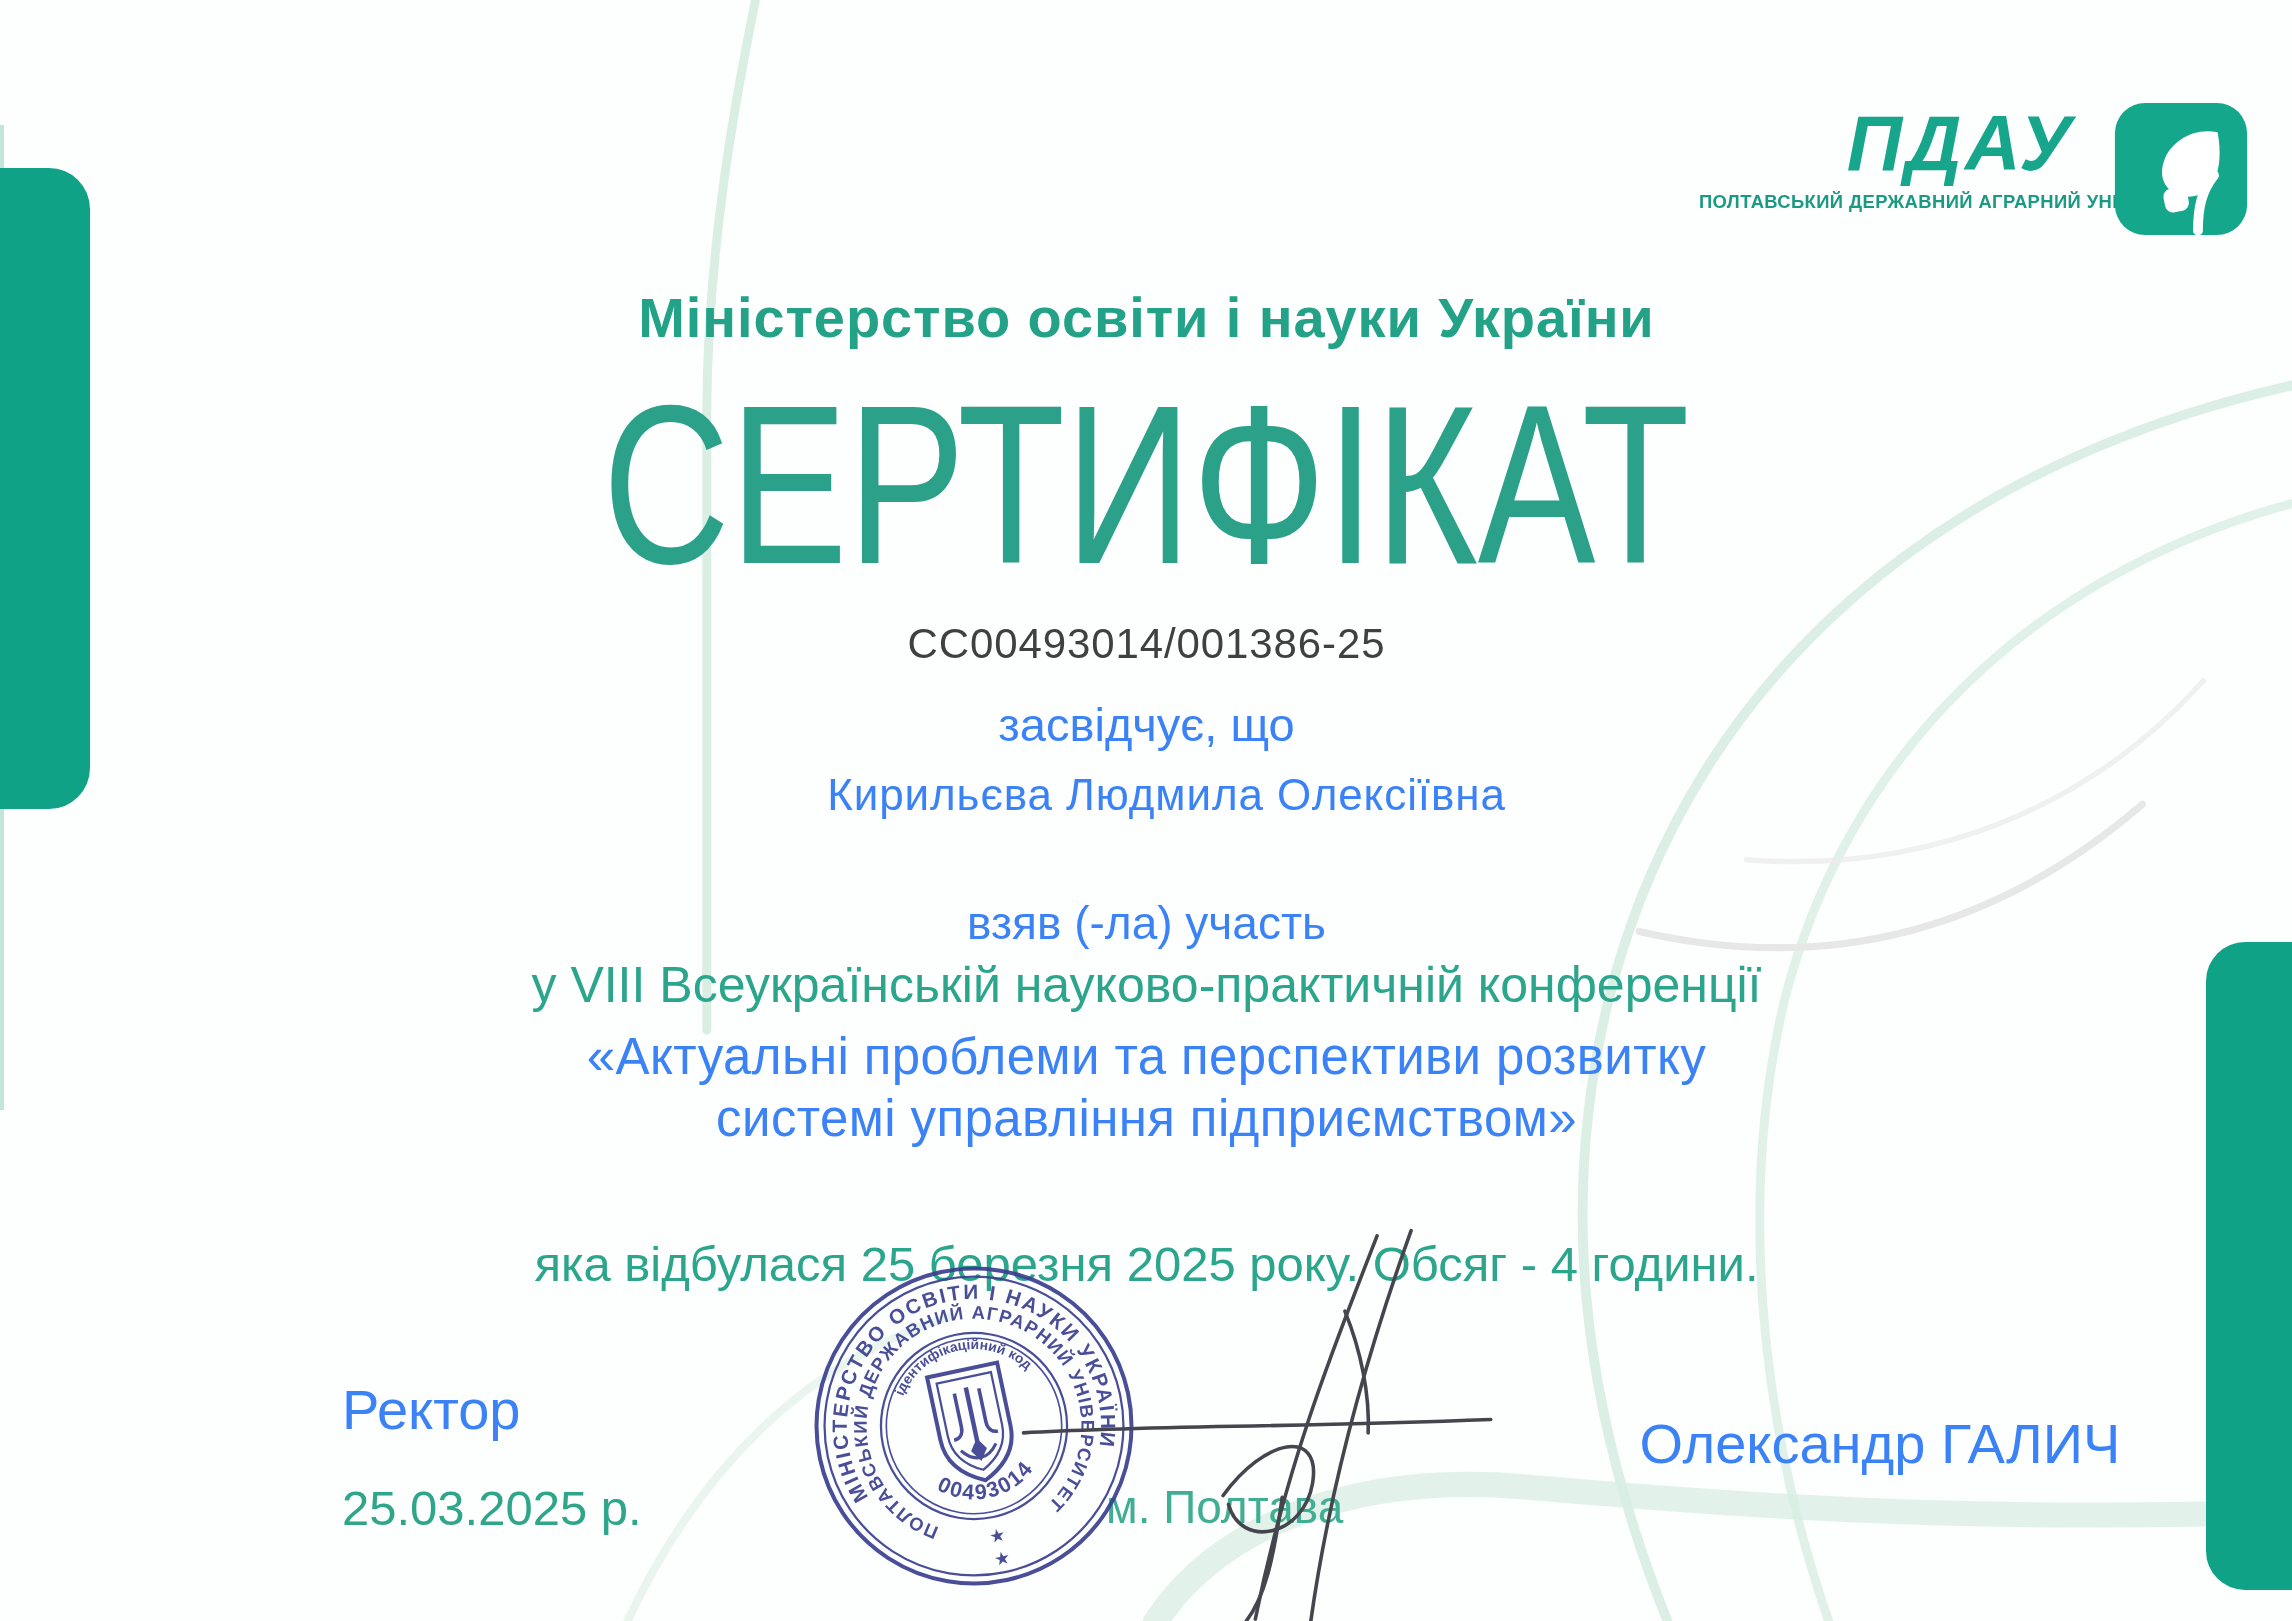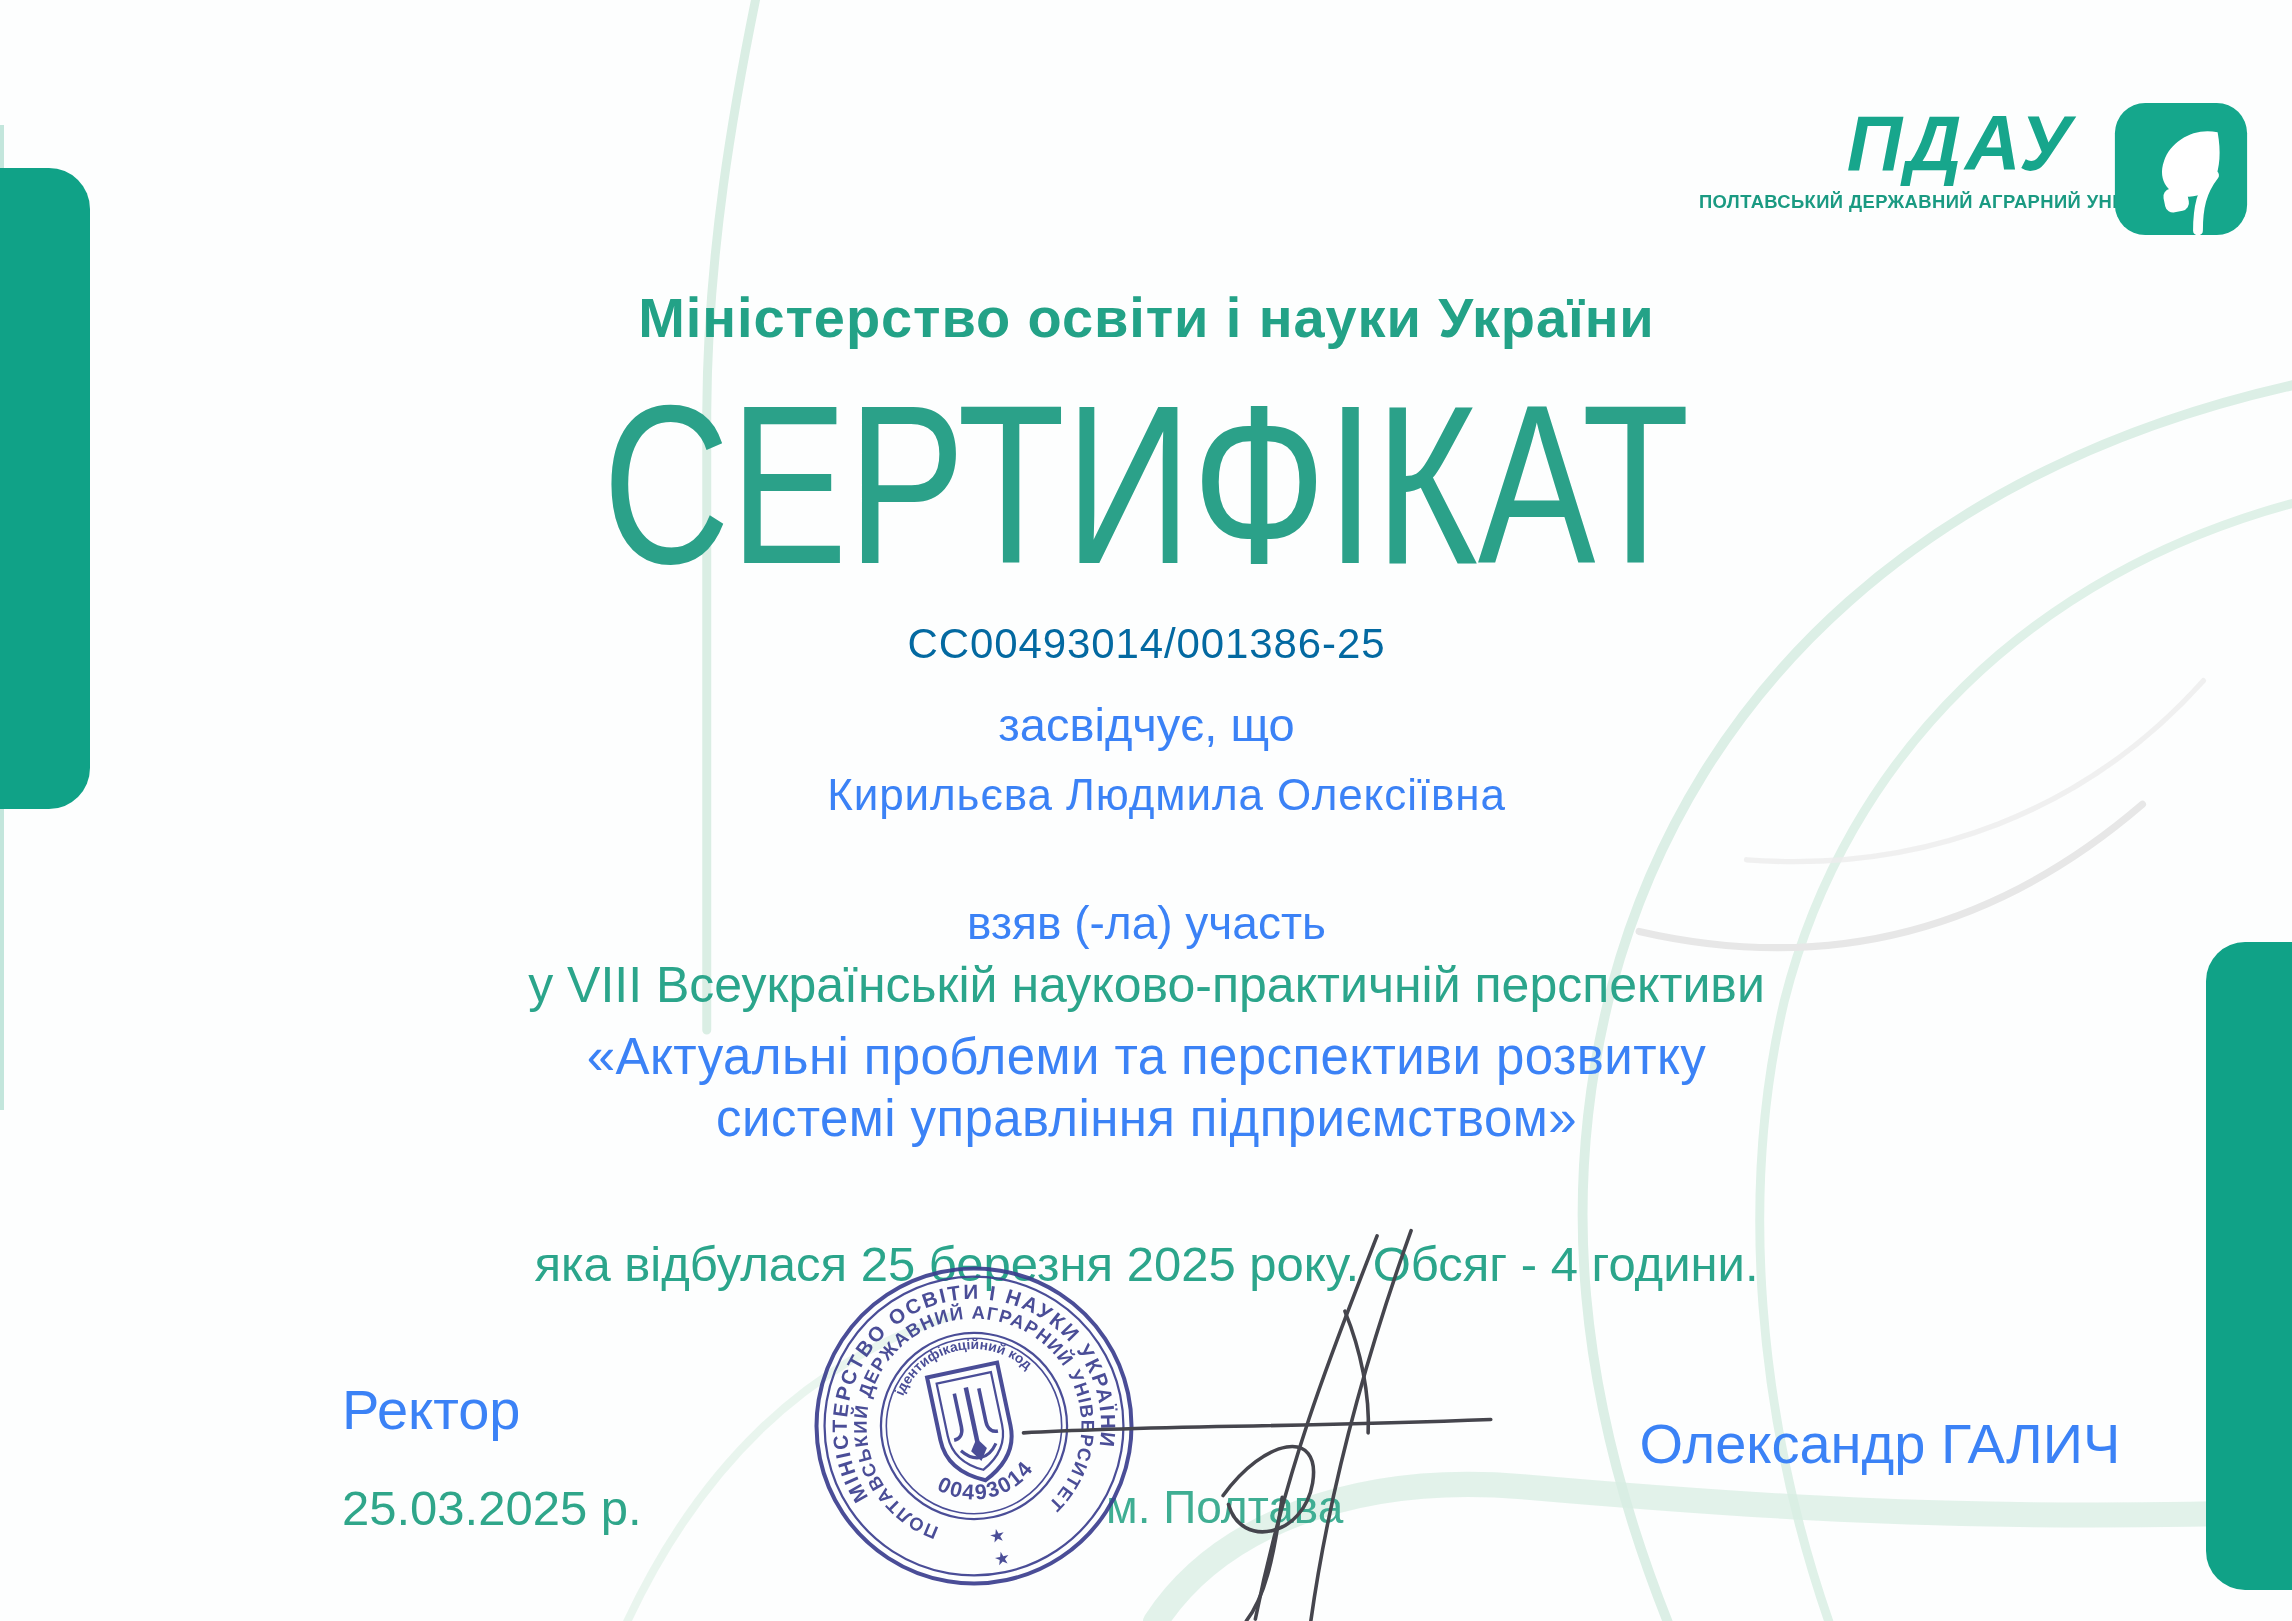--- a/index.html
+++ b/index.html
@@ -3,21 +3,21 @@
 <meta charset="utf-8">
 <style>
   html,body{margin:0;padding:0;background:#ffffff;}
   #page{position:relative;width:2293px;height:1622px;background:#fdfefe;overflow:hidden;
         font-family:"Liberation Sans","DejaVu Sans",sans-serif;}
   .abs{position:absolute;}
   .center{left:0;width:2293px;text-align:center;}
   .teal-light{color:#2ba58b;font-weight:400;}
   .teal-bold{color:#3b82f6;font-weight:normal;}
   .ministry{top:285px;font-size:56px;font-weight:bold;color:#23a287;letter-spacing:0.9px;}
-  .cert-number{top:620px;font-size:42px;color:#0369a1;letter-spacing:0.9px;}
+  .cert-number{top:620px;font-size:42px;color:#404040;letter-spacing:0.9px;}
   .certifies{top:697px;font-size:47px;}
   .recipient{top:770px;font-size:44px;letter-spacing:0.9px;padding-left:20px;}
   .participation{top:896px;font-size:46px;}
   .event-intro{top:956px;font-size:50px;}
   .event-title{top:1026px;font-size:51px;line-height:62px;letter-spacing:0.4px;}
   .event-details{top:1236px;font-size:49px;}
   .rector{left:342px;top:1377px;font-size:56px;}
   .sign-date{left:342px;top:1480px;font-size:49px;color:#2fa68a;}
   .signer{left:1522px;top:1379px;width:716px;text-align:center;font-size:56px;margin-top:32px;}
   .city{left:1106px;top:1480px;font-size:46px;color:#3fae93;font-weight:400;}
@@ -70,21 +70,21 @@
   <div class="abs center ministry">Міністерство освіти і науки України</div>
 
   <svg class="abs" style="left:519px;top:387px;" width="1254" height="197" viewBox="0 0 1400 220">
     <text x="700" y="196" text-anchor="middle" textLength="1214" lengthAdjust="spacingAndGlyphs" font-family="Liberation Sans, DejaVu Sans, sans-serif" font-size="252" font-weight="200" fill="#2ba189">СЕРТИФІКАТ</text>
   </svg>
 
   <div class="abs center cert-number">СС00493014/001386-25</div>
   <div class="abs center certifies teal-bold">засвідчує, що</div>
   <div class="abs center recipient teal-bold">Кирильєва Людмила Олексіївна</div>
   <div class="abs center participation teal-bold">взяв (-ла) участь</div>
-  <div class="abs center event-intro teal-light">у VIII Всеукраїнській науково-практичній перспективи</div>
+  <div class="abs center event-intro teal-light">у VIII Всеукраїнській науково-практичній конференції</div>
 
   <div class="abs center event-title teal-bold">
     <div>«Актуальні проблеми та перспективи розвитку</div>
     <div>системі управління підприємством»</div>
   </div>
 
   <div class="abs center event-details teal-light">яка відбулася 25 березня 2025 року. Обсяг - 4 години.</div>
 
   <div class="abs rector teal-bold">Ректор</div>
   <div class="abs sign-date">25.03.2025 р.</div>

